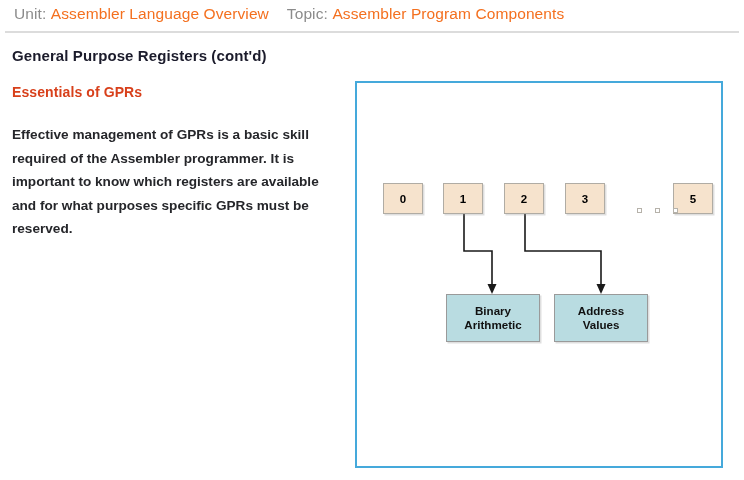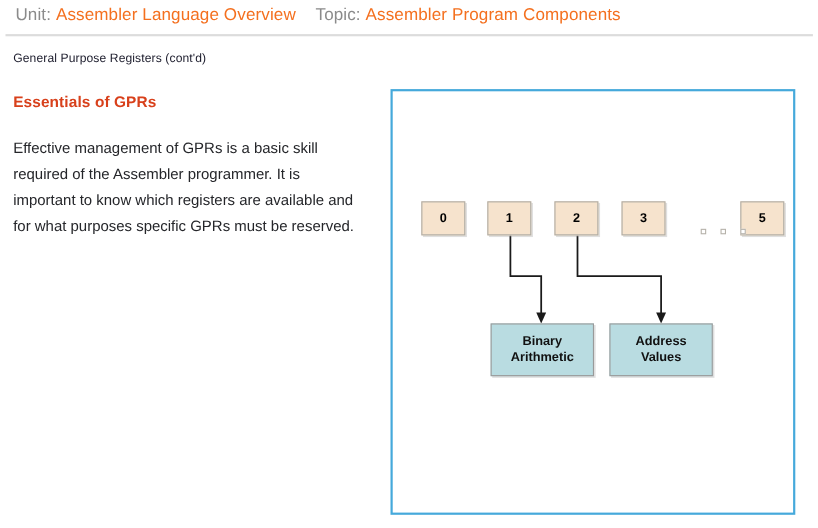--- a/index.html
+++ b/index.html
@@ -44,42 +44,43 @@
     width: 734px;
     height: 2px;
     background: #dcdcdc;
   }
 
   
   .page-title {
     position: absolute;
     left: 12px;
     top: 47px;
-    font-size: 11px;
-    font-weight: normal;
+    font-size: 15px;
+    font-weight: bold;
     color: #1b1b2b;
     letter-spacing: 0.1px;
   }
   .section-title {
     position: absolute;
     left: 12px;
     top: 84px;
     font-size: 14px;
     font-weight: bold;
     color: #d8401b;
     letter-spacing: 0.1px;
   }
   .body-text {
     position: absolute;
     left: 12px;
     top: 123px;
     width: 320px;
     font-size: 13.6px;
     line-height: 23.5px;
     color: #25262a;
+    font-weight: bold;
   }
 
   
   .diagram-panel {
     position: absolute;
     left: 355px;
     top: 81px;
     width: 368px;
     height: 387px;
     box-sizing: border-box;

